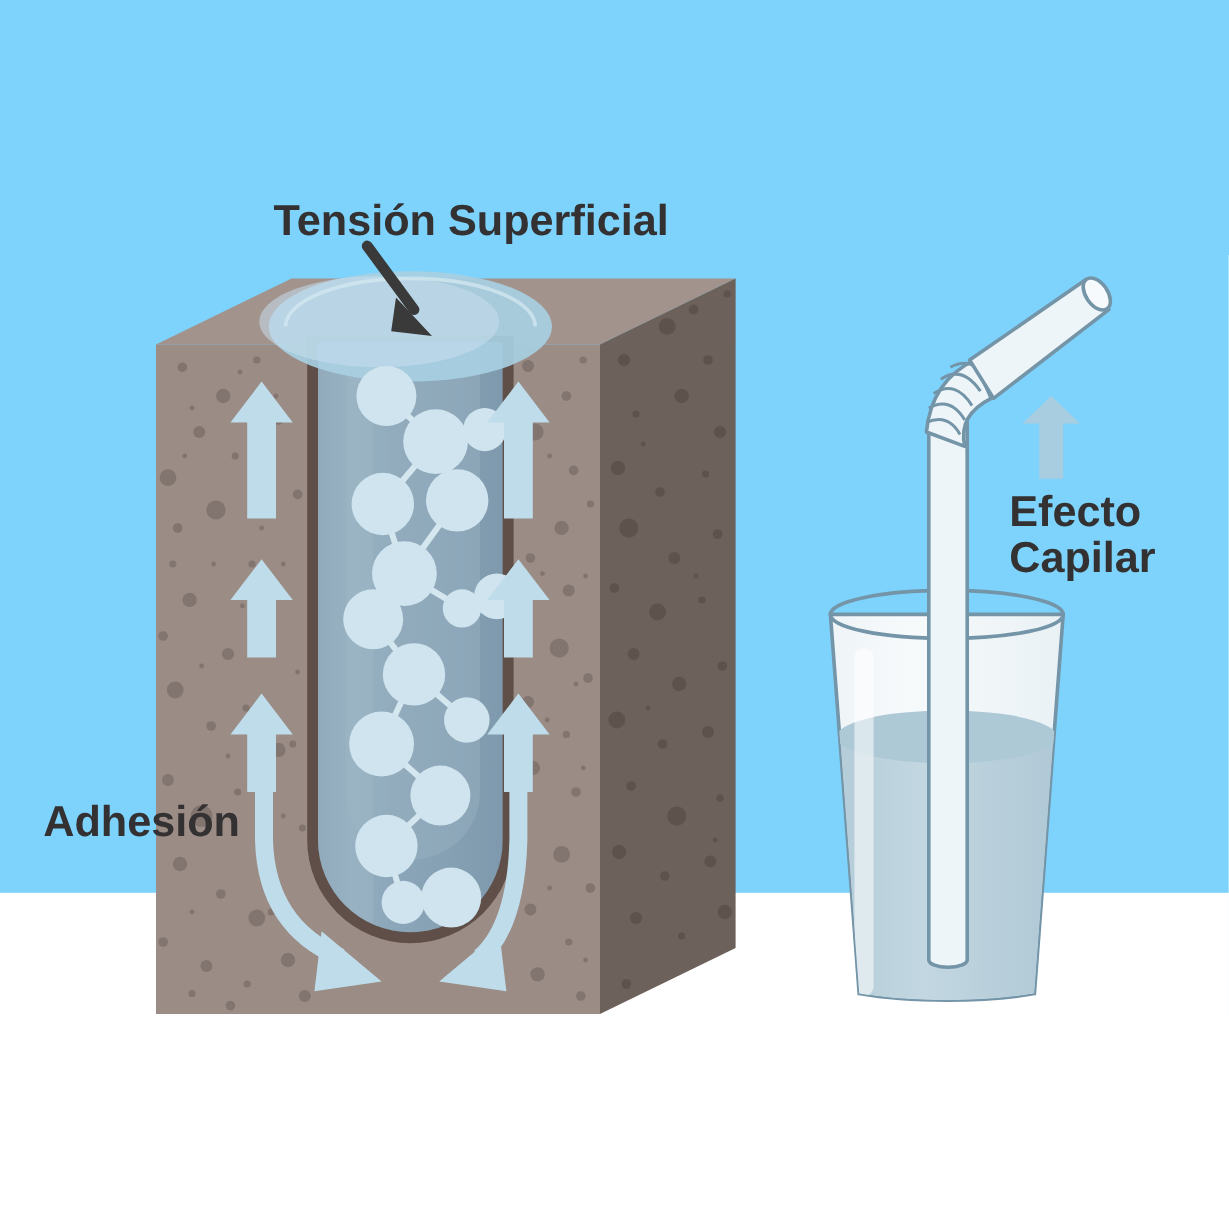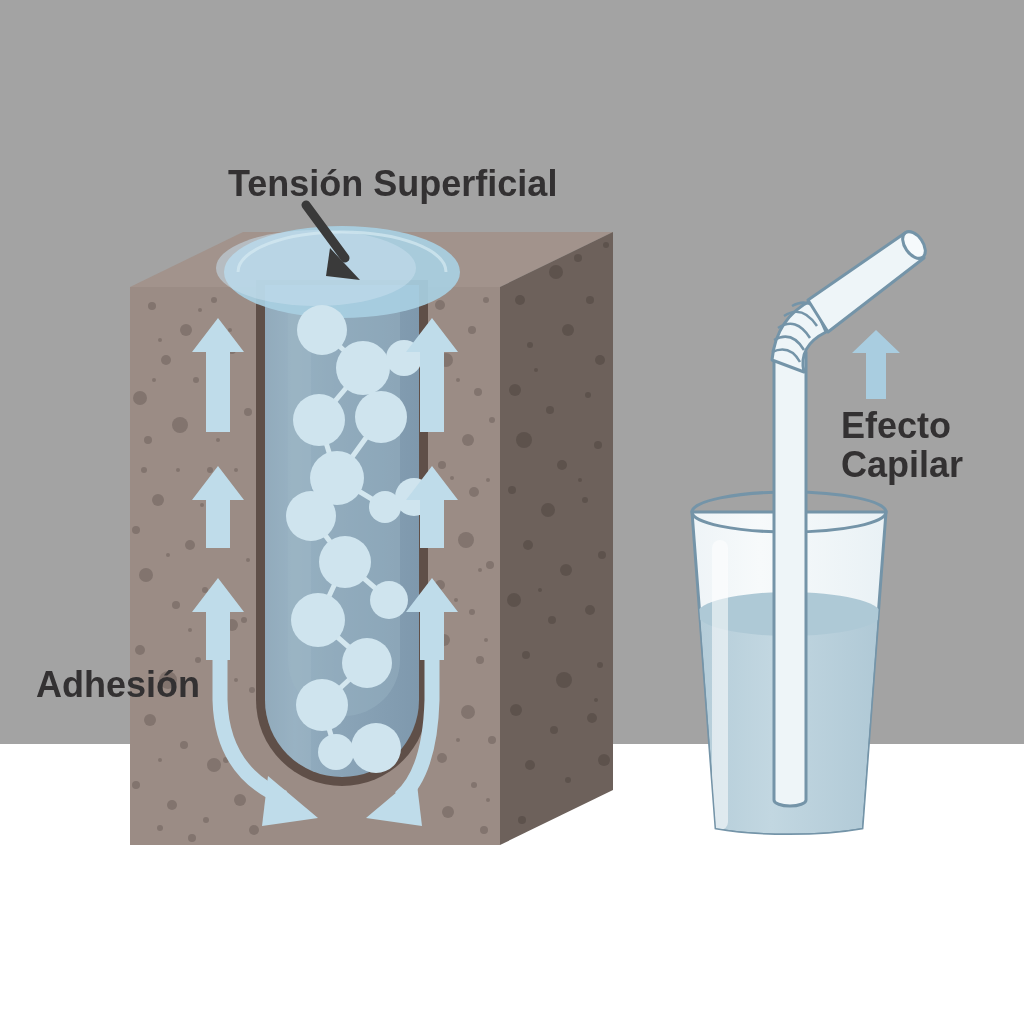--- a/index.html
+++ b/index.html
@@ -10,21 +10,21 @@
   body {
     width: 1024px;
     height: 1024px;
     font-family: "Liberation Sans", sans-serif;
     overflow: hidden;
   }
   #stage {
     position: relative;
     width: 1024px;
     height: 744px;
-    background: #a3a3a3;
+    background: #7dd3fc;
   }
   #figure {
     position: absolute;
     left: 0;
     top: 0;
     width: 1024px;
     height: 1024px;
   }
   .label-text {
     font-weight: bold;

